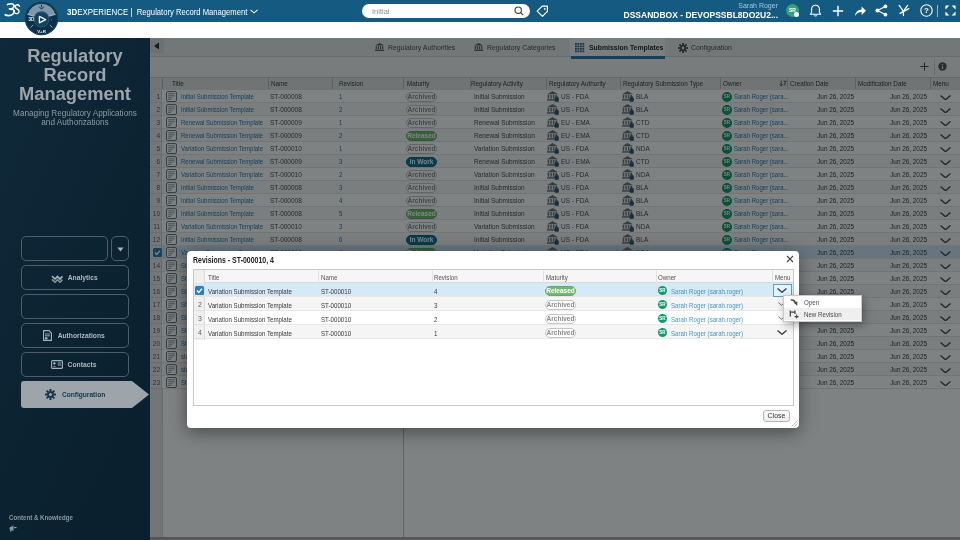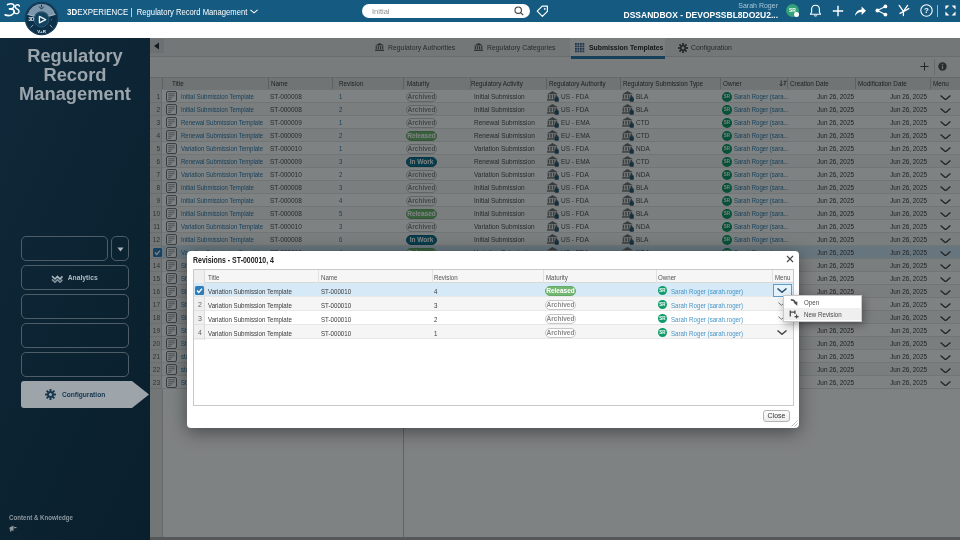--- a/index.html
+++ b/index.html
@@ -1187,38 +1187,58 @@
 <svg class="abs" style="left:945px;top:5px" width="11" height="11" viewBox="0 0 13 13">
       <g fill="#fff">
         <path d="M0.5 0.5 L5.2 0.5 L0.5 5.2 Z"></path>
         <path d="M12.5 0.5 L12.5 5.2 L7.8 0.5 Z"></path>
         <path d="M0.5 12.5 L0.5 7.8 L5.2 12.5 Z"></path>
         <path d="M12.5 12.5 L7.8 12.5 L12.5 7.8 Z"></path>
       </g>
     </svg>
 <div class="abs" style="left:0;top:38px;width:150px;height:502px;background:linear-gradient(115deg,#10293a 0%,#0c2433 40%,#0a1f2d 100%);"></div>
 <div class="abs" style="left:0;top:46.8px;width:150px;text-align:center;font-size:17.5px;line-height:19.2px;font-weight:bold;color:#9ca5ac;transform:scaleX(1.045);transform-origin:50% 0;">Regulatory<br>Record<br>Management</div>
+<div class="abs" style="left:5px;top:110px;width:140px;text-align:center;font-size:8.2px;line-height:8.6px;color:#8e9ba3;">Managing Regulatory Applications<br>and Authorizations</div>
 <div class="abs" style="left:21px;top:236px;width:87px;height:25px;border:1px solid #4e5e68;border-radius:5px;box-sizing:border-box;"></div>
 <div class="abs" style="left:110.5px;top:236px;width:18.5px;height:25px;border:1px solid #4e5e68;border-radius:5px;box-sizing:border-box;"></div>
 <svg class="abs" style="left:116.5px;top:246.5px" width="7" height="5" viewBox="0 0 7 5">
       <polygon points="0.4,0.4 6.6,0.4 3.5,4.6" fill="#a8b4bb"></polygon>
     </svg>
 <div class="abs" style="left:21px;top:265px;width:108px;height:25px;border:1px solid #4e5e68;border-radius:5px;box-sizing:border-box;"></div>
     <div class="abs" style="left:21px;top:265px;width:108px;height:25px;display:flex;align-items:center;justify-content:center;gap:3px;color:#aeb9c0;font-size:7.5px;font-weight:bold;">
       <svg width="12" height="10" viewBox="0 0 12 10">
         <g fill="none" stroke="#a8b4bb" stroke-width="1.6">
           <path d="M1 3.2 L4 6 L6.5 3.4 L9 6 L11.4 3.4"></path>
           <path d="M1 6.4 L4 9.2 L6.5 6.6 L9 9.2 L11.4 6.6" opacity="0.75"></path>
         </g>
       </svg>
       <span style="transform:scaleX(0.9);white-space:nowrap;">Analytics</span>
     </div>
 <div class="abs" style="left:21px;top:294px;width:108px;height:25px;border:1px solid #4e5e68;border-radius:5px;box-sizing:border-box;"></div>
 <div class="abs" style="left:21px;top:323px;width:108px;height:25px;border:1px solid #4e5e68;border-radius:5px;box-sizing:border-box;"></div>
+    <div class="abs" style="left:21px;top:323px;width:108px;height:25px;display:flex;align-items:center;justify-content:center;gap:3px;color:#aeb9c0;font-size:7.5px;font-weight:bold;">
+      <svg width="9" height="11" viewBox="0 0 9 11">
+        <path d="M0.6 0.6 H6 L8.4 3 V10.4 H0.6 Z" fill="none" stroke="#a8b4bb" stroke-width="1.1"></path>
+        <line x1="2" y1="4" x2="7" y2="4" stroke="#a8b4bb" stroke-width="0.9"></line>
+        <line x1="2" y1="5.8" x2="7" y2="5.8" stroke="#a8b4bb" stroke-width="0.9"></line>
+        <circle cx="3.2" cy="8.3" r="1.3" fill="#a8b4bb"></circle>
+      </svg>
+      <span style="transform:scaleX(0.9);white-space:nowrap;">Authorizations</span>
+    </div>
 <div class="abs" style="left:21px;top:352px;width:108px;height:25px;border:1px solid #4e5e68;border-radius:5px;box-sizing:border-box;"></div>
+    <div class="abs" style="left:21px;top:352px;width:108px;height:25px;display:flex;align-items:center;justify-content:center;gap:3px;color:#aeb9c0;font-size:7.5px;font-weight:bold;">
+      <svg width="12" height="9" viewBox="0 0 12 9">
+        <rect x="0.6" y="0.6" width="10.8" height="7.8" rx="1" fill="none" stroke="#a8b4bb" stroke-width="1.1"></rect>
+        <circle cx="3.4" cy="3.4" r="1.2" fill="#a8b4bb"></circle>
+        <path d="M1.8 6.8 C2 5.6 4.8 5.6 5 6.8" fill="#a8b4bb"></path>
+        <line x1="6.6" y1="3" x2="10.2" y2="3" stroke="#a8b4bb" stroke-width="0.9"></line>
+        <line x1="6.6" y1="5" x2="10.2" y2="5" stroke="#a8b4bb" stroke-width="0.9"></line>
+      </svg>
+      <span style="transform:scaleX(0.9);white-space:nowrap;">Contacts</span>
+    </div>
 <div class="abs" style="left:21px;top:381px;width:128px;height:27px;background:#9da5ab;clip-path:polygon(0 0, 111px 0, 128px 13.5px, 111px 27px, 0 27px);border-radius:3px 0 0 3px;"></div>
 <div class="abs" style="left:21px;top:381px;width:111px;height:27px;display:flex;align-items:center;justify-content:center;gap:3px;color:#16364d;font-size:7.5px;font-weight:bold;">
       <svg width="11" height="11" viewBox="0 0 10 10">
         <g fill="#17374e">
           <rect x="4.1" y="0" width="1.8" height="10"></rect>
           <rect x="0" y="4.1" width="10" height="1.8"></rect>
           <rect x="4.1" y="0" width="1.8" height="10" transform="rotate(45 5 5)"></rect>
           <rect x="4.1" y="0" width="1.8" height="10" transform="rotate(-45 5 5)"></rect>
           <circle cx="5" cy="5" r="3"></circle>
         </g>

